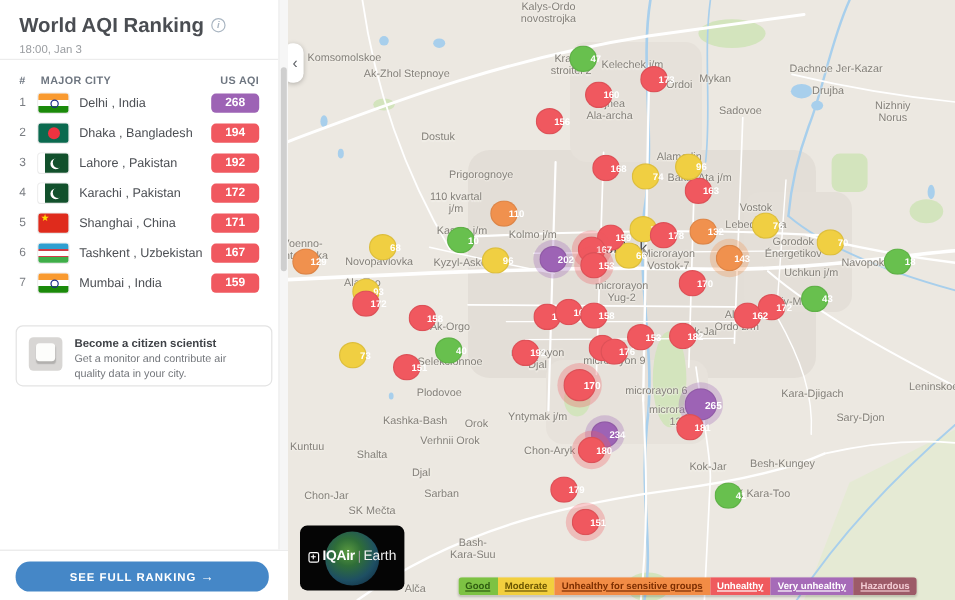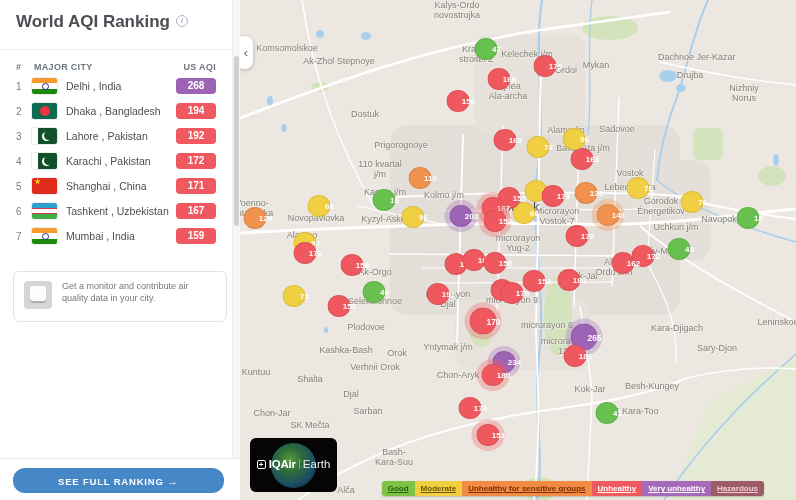--- a/index.html
+++ b/index.html
@@ -86,20 +86,21 @@
   .legend .seg { display:flex; align-items:center; padding:0 6px; font-size:8px; font-weight:700; white-space:nowrap;text-decoration:underline; }
 </style>
 </head>
 <body>
 
 <div class="app">
 
   <aside class="sidebar">
     <div class="sb-head">
       <span class="sb-title">World AQI Ranking</span><span class="info-ic">i</span>
+      <div class="sb-time">18:00, Jan 3</div>
     </div>
     <div class="sb-div1"></div>
     <div class="thead">
       <span class="c-rank">#</span>
       <span class="c-city">MAJOR CITY</span>
       <span class="c-aqi">US AQI</span>
     </div>
     <div class="rows" id="ranking-rows">
         <div class="rrow">
           <span class="rank">1</span>
@@ -140,20 +141,21 @@
         <div class="rrow">
           <span class="rank">7</span>
           <span class="flag flag-in"></span>
           <span class="city">Mumbai , India</span>
           <span class="badge" style="background: rgb(240, 88, 95);">159</span>
         </div>
       </div>
     <div class="card">
       <div class="card-ic"></div>
       <div>
+        <div class="card-title">Become a citizen scientist</div>
         <div class="card-body">Get a monitor and contribute air quality data in your city.</div>
       </div>
     </div>
     <div class="sb-footer">
       <button class="cta">
         <span>SEE FULL RANKING</span>
         <span class="arr">→</span>
       </button>
     </div>
     <div class="sb-scroll">
@@ -257,21 +259,21 @@
         <div class="maplabel" style="left: 476px; top: 57px;">
           <div>Jer-Kazar</div>
         </div>
         <div class="maplabel" style="left: 450px; top: 75px;">
           <div>Drujba</div>
         </div>
         <div class="maplabel" style="left: 504px; top: 93px;">
           <div>Nizhniy</div>
           <div>Norus</div>
         </div>
-        <div class="maplabel" style="left: 377px; top: 92px; margin-top: 37px;">
+        <div class="maplabel" style="left: 377px; top: 92px;">
           <div>Sadovoe</div>
         </div>
         <div class="maplabel" style="left: 268px; top: 91px;">
           <div>Nijnea</div>
           <div>Ala-archa</div>
         </div>
         <div class="maplabel" style="left: 326px; top: 130px;">
           <div>Alamedin</div>
         </div>
         <div class="maplabel" style="left: 343px; top: 148px;">

